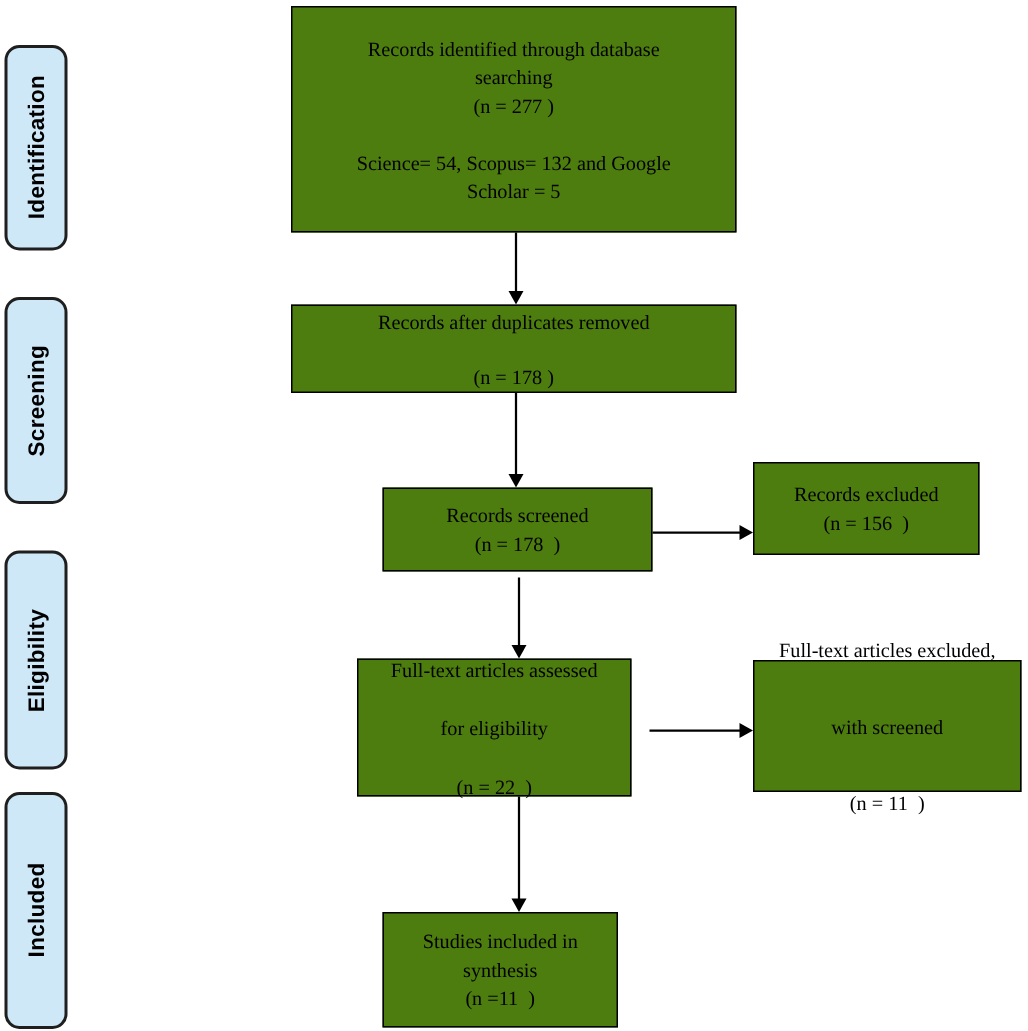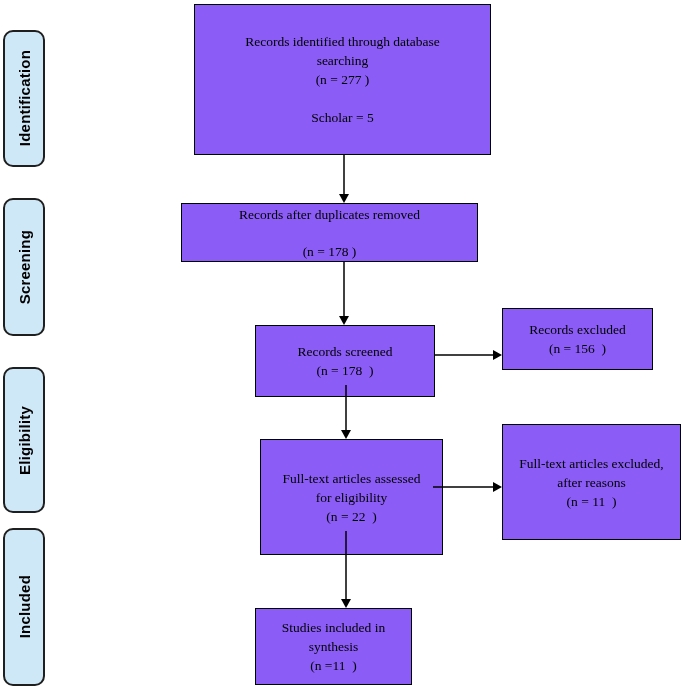--- a/index.html
+++ b/index.html
@@ -31,21 +31,21 @@
     font-weight: bold;
     font-size: 15px;
     color: #000000;
     letter-spacing: 0.2px;
   }
   
   .fbox {
     position: absolute;
     box-sizing: border-box;
     border: 1.5px solid #000000;
-    background: #8b5cf6;
+    background: #4d7c0f;
     display: flex;
     flex-direction: column;
     justify-content: center;
     align-items: center;
     text-align: center;
     font-size: 13.5px;
     color: #000000;
   }
   .fbox .line {
     line-height: 19px;
@@ -78,47 +78,48 @@
   </div>
   <div class="stage" style="top:528px; height:158px;">
     <span class="stage-label">Included</span>
   </div>
 
   <div class="fbox" style="left:194px; top:4px; width:297px; height:151px;">
     <div class="line">Records identified through database</div>
     <div class="line">searching</div>
     <div class="line">(n = 277 )</div>
     <div class="line"></div>
+    <div class="line">Science= 54, Scopus= 132 and Google</div>
     <div class="line">Scholar = 5</div>
   </div>
 
-  <div class="fbox" style="left:181px; top:203px; width:297px; height:59px;gap:18px;">
+  <div class="fbox" style="left:194px; top:203px; width:297px; height:59px;gap:18px;">
     <div class="line">Records after duplicates removed</div>
     <div class="line">(n = 178 )</div>
   </div>
 
-  <div class="fbox" style="left:255px; top:325px; width:180px; height:72px;">
+  <div class="fbox" style="left:255px; top:325px; width:180px; height:56px;">
     <div class="line">Records screened</div>
     <div class="line">(n = 178  )</div>
   </div>
 
   <div class="fbox" style="left:502px; top:308px; width:151px; height:62px;">
     <div class="line">Records excluded</div>
     <div class="line">(n = 156  )</div>
   </div>
 
-  <div class="fbox" style="left:260px; top:439px; width:183px; height:116px;">
+  <div class="fbox" style="left:238px; top:439px; width:183px; height:92px;gap:20px;">
     <div class="line">Full-text articles assessed</div>
     <div class="line">for eligibility</div>
     <div class="line">(n = 22  )</div>
   </div>
 
-  <div class="fbox" style="left:502px; top:424px; width:179px; height:116px;">
+  <div class="fbox" style="left:502px; top:440px; width:179px; height:88px;gap:32px;">
     <div class="line">Full-text articles excluded,</div>
-    <div class="line">after reasons</div>
+    <div class="line">with screened</div>
     <div class="line">(n = 11  )</div>
   </div>
 
   <div class="fbox" style="left:255px; top:608px; width:157px; height:77px;">
     <div class="line">Studies included in</div>
     <div class="line">synthesis</div>
     <div class="line">(n =11  )</div>
   </div>
 
   <svg class="arrows" viewBox="0 0 685 687" xmlns="http://www.w3.org/2000/svg">

